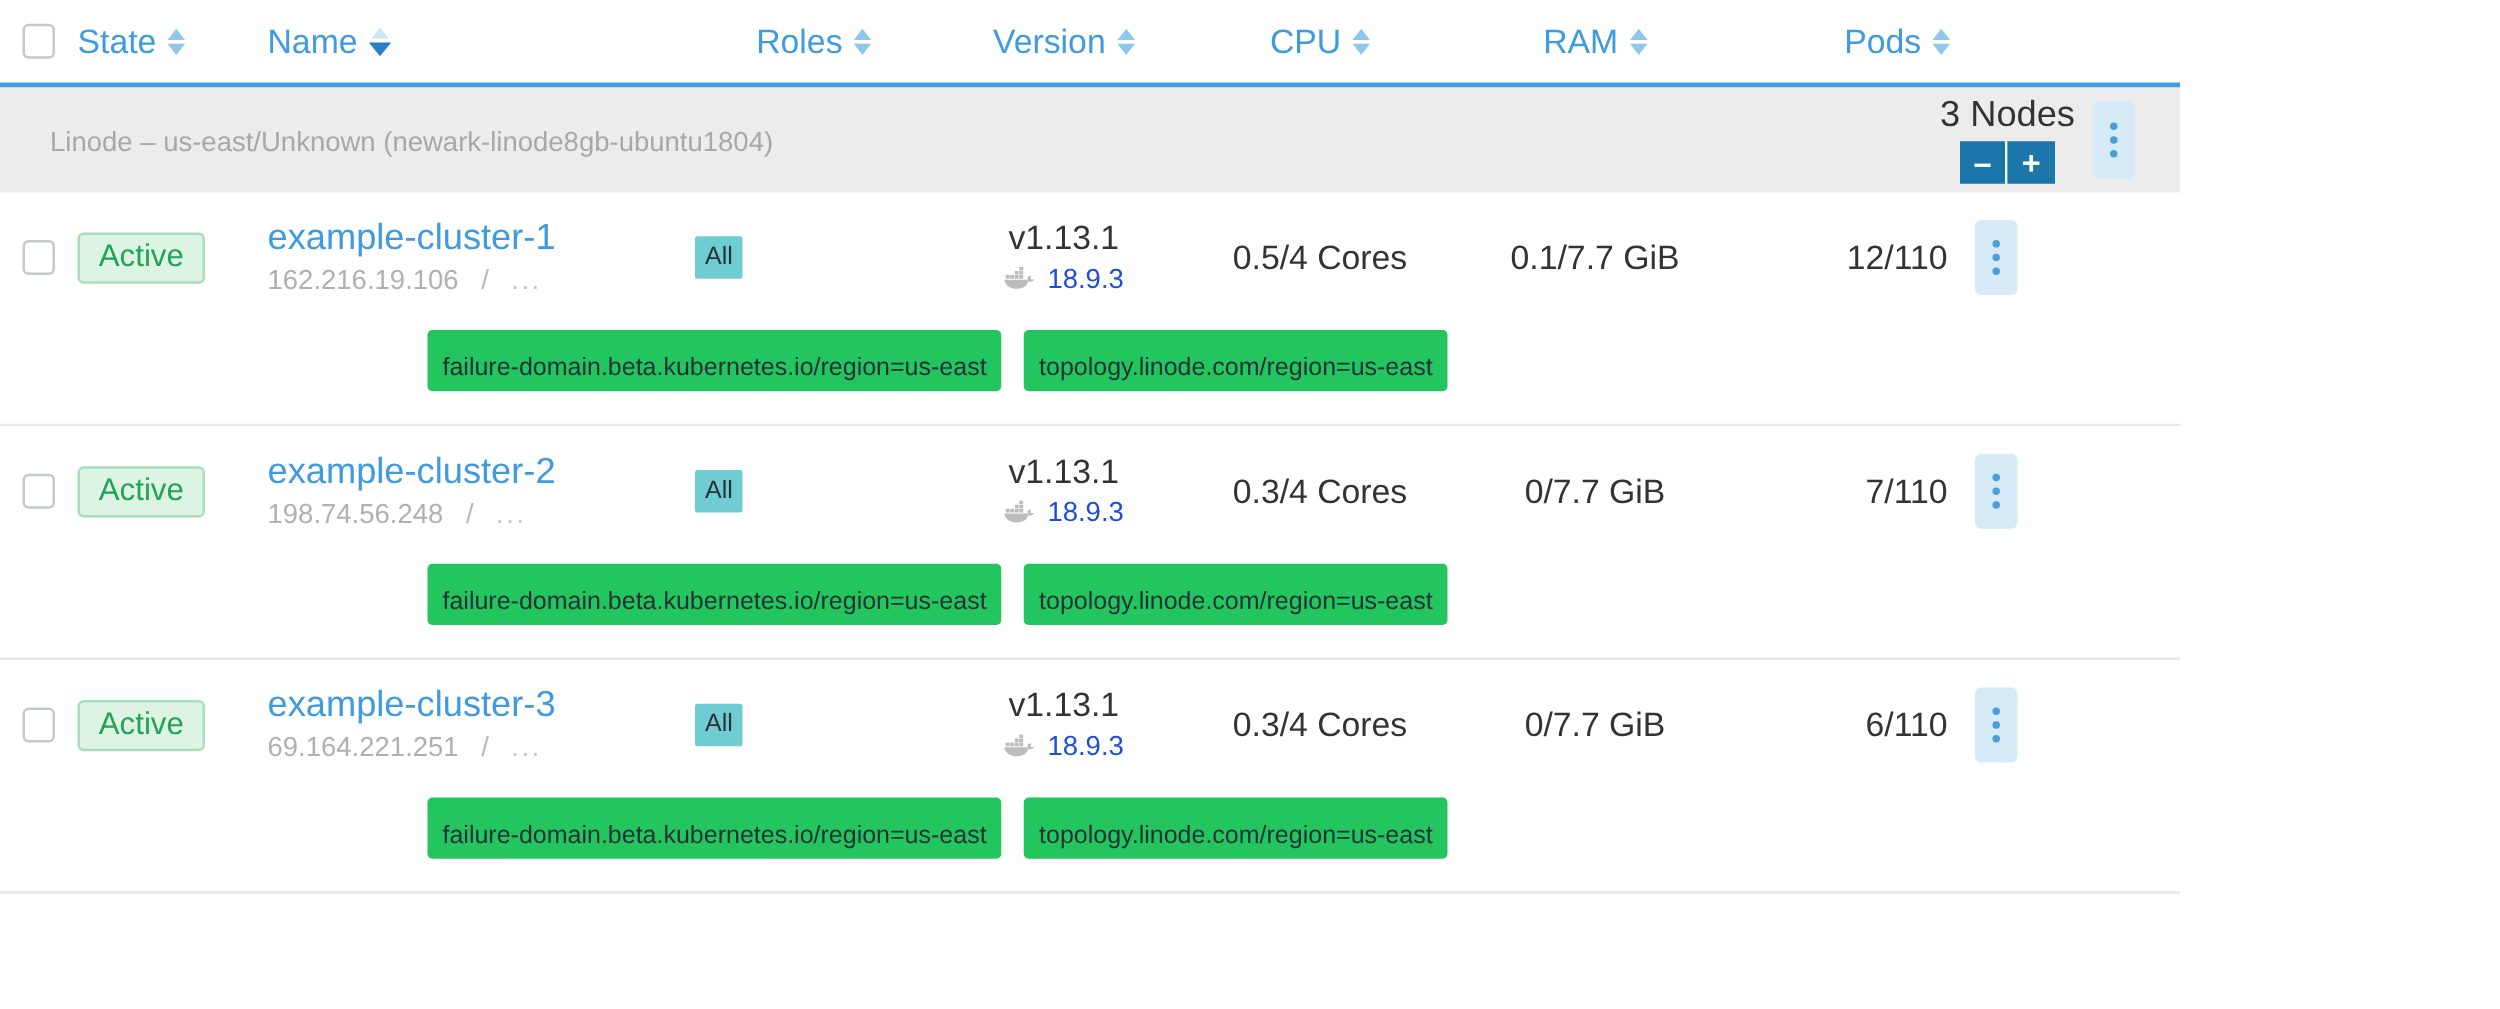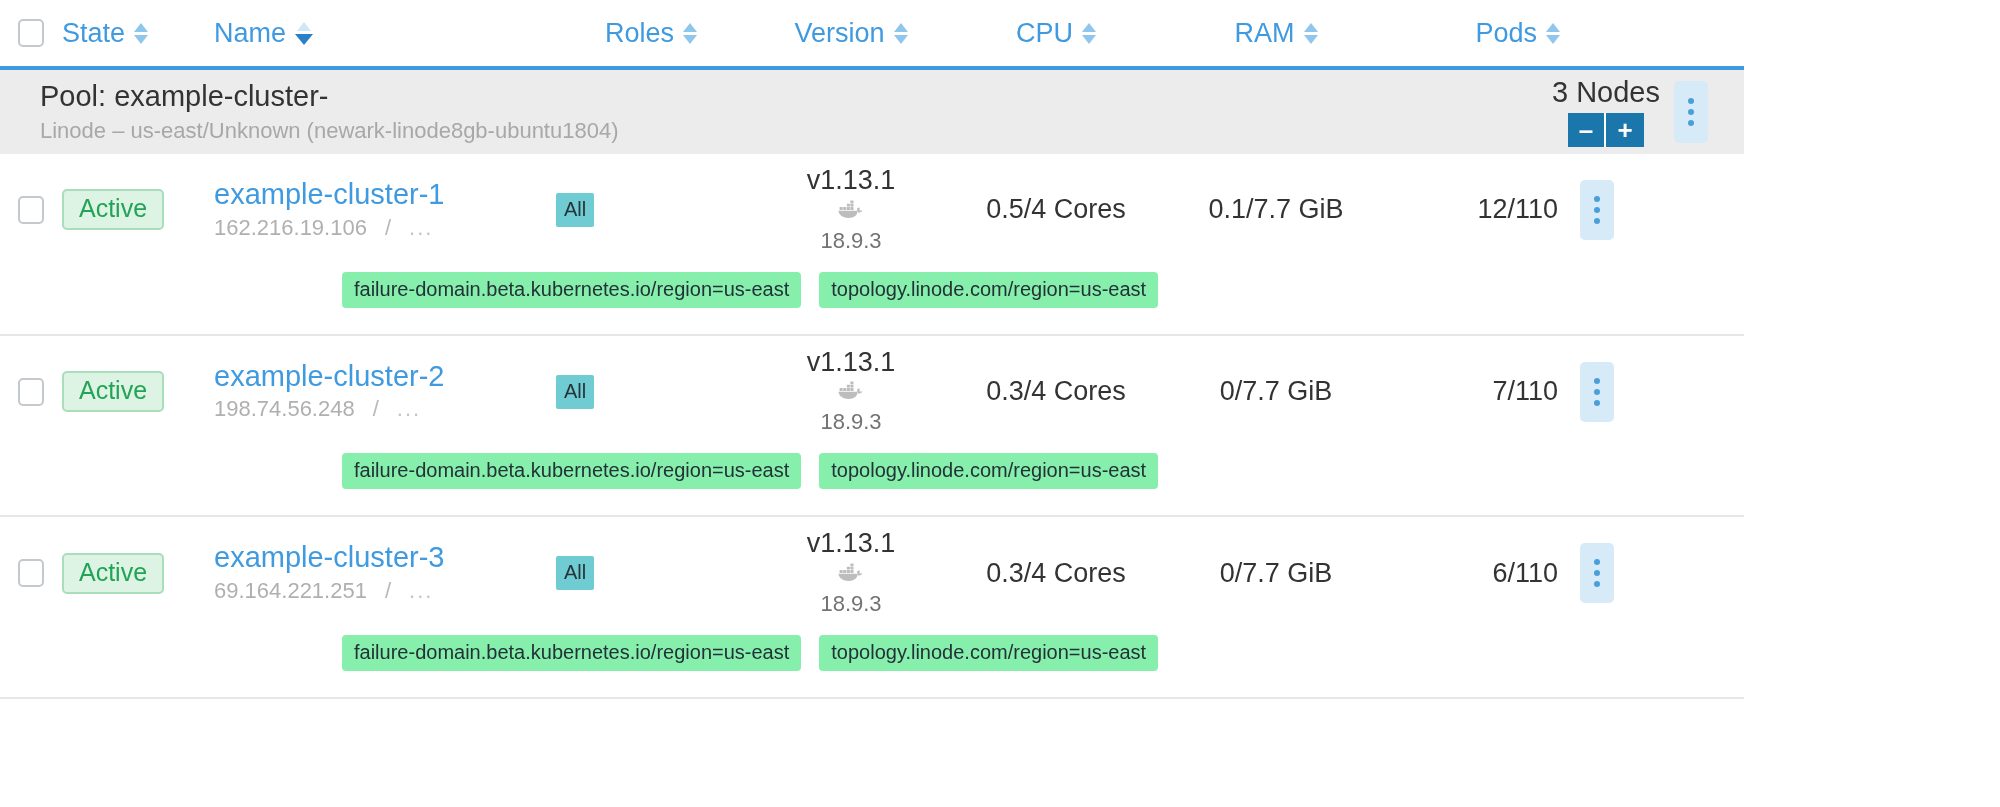--- a/index.html
+++ b/index.html
@@ -208,44 +208,44 @@
   }
 
   .version-cell {
     display: flex; flex-direction: column;
     align-items: center; justify-content: center;
     gap: 4px;
   }
   .k8s-version { font-size: 27px; color: #333333; line-height: 1.1; }
   .docker-line {
     display: flex; align-items: center; gap: 9px;
-    font-size: 22px; color: #737373; flex-direction: column;
+    font-size: 22px; color: #1d4ed8;
   }
   .docker-icon { display: block; }
 
   .metric-cell {
     font-size: 27px; color: #333333;
     display: flex; align-items: center; justify-content: center;
     white-space: nowrap;
   }
   .pods-cell {
     font-size: 27px; color: #333333;
     display: flex; align-items: center; justify-content: flex-end;
     padding-right: 8px;
     white-space: nowrap;
   }
   .kebab-cell { display: flex; align-items: center; justify-content: flex-start; padding-left: 14px; }
 
   
   .labels-row { padding: 18px 0 26px 342px; display: flex; gap: 18px; }
   .chip-label {
-    background: #86efac;
+    background: #22c55e;
     color: #233237;
     font-size: 20px;
-    padding: 7px 12px 9px;
+    padding: 20px 12px 9px;
     border-radius: 4px;
     line-height: 1;
     white-space: nowrap;
   }
 </style>
 </head>
 <body>
 
 <div class="table-wrap">
 
@@ -308,21 +308,20 @@
         <i class="car up"></i>
           <i class="car down"></i>
       </span>
     </div>
 
     <div></div>
   </div>
 
   <div class="pool-banner">
     <div class="pool-text">
-      <div class="pool-title">Pool: example-cluster-</div>
       <div class="pool-sub">Linode – us-east/Unknown (newark-linode8gb-ubuntu1804)</div>
     </div>
 
     <div class="pool-right">
       <div class="node-count-block">
         <div class="node-count">3 Nodes</div>
         <div class="step-btns">
           <button class="step-btn minus">–</button>
           <button class="step-btn plus">+</button>
         </div>

